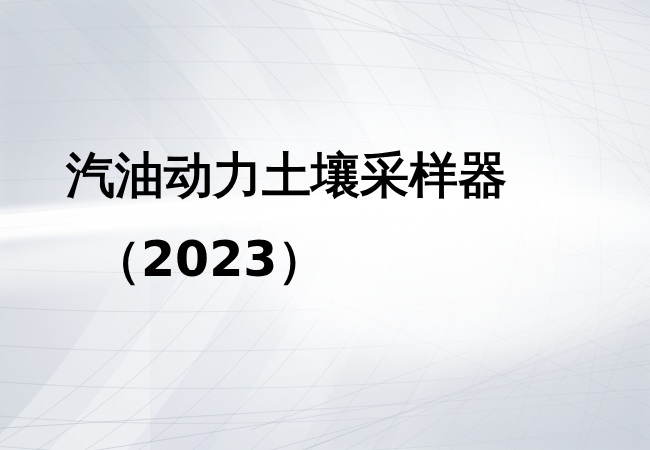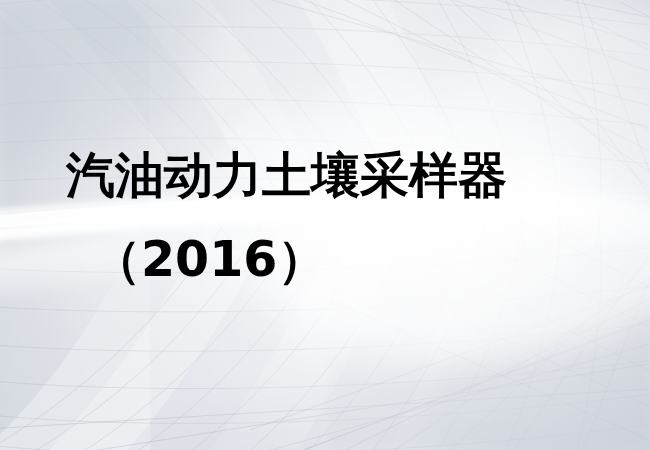--- a/index.html
+++ b/index.html
@@ -266,16 +266,16 @@
       <ellipse cx="470" cy="262" rx="215" ry="95" fill="#ffffff" opacity="0.55" filter="url(#fBlurBig)"></ellipse>
       <ellipse cx="390" cy="176" rx="190" ry="70" fill="#ffffff" opacity="0.35" filter="url(#fBlurBig)"></ellipse>
 
       <ellipse cx="600" cy="120" rx="150" ry="110" fill="#ffffff" opacity="0.30" filter="url(#fBlurBig)"></ellipse>
 
     </g>
   </svg>
 
   <div id="title-block">
     <div class="title-line" id="title-line-1">汽油动力土壤采样器</div>
-    <div class="title-line" id="title-line-2">（2016）</div>
+    <div class="title-line" id="title-line-2">（2023）</div>
   </div>
 
 </div>
 
 </body></html>

